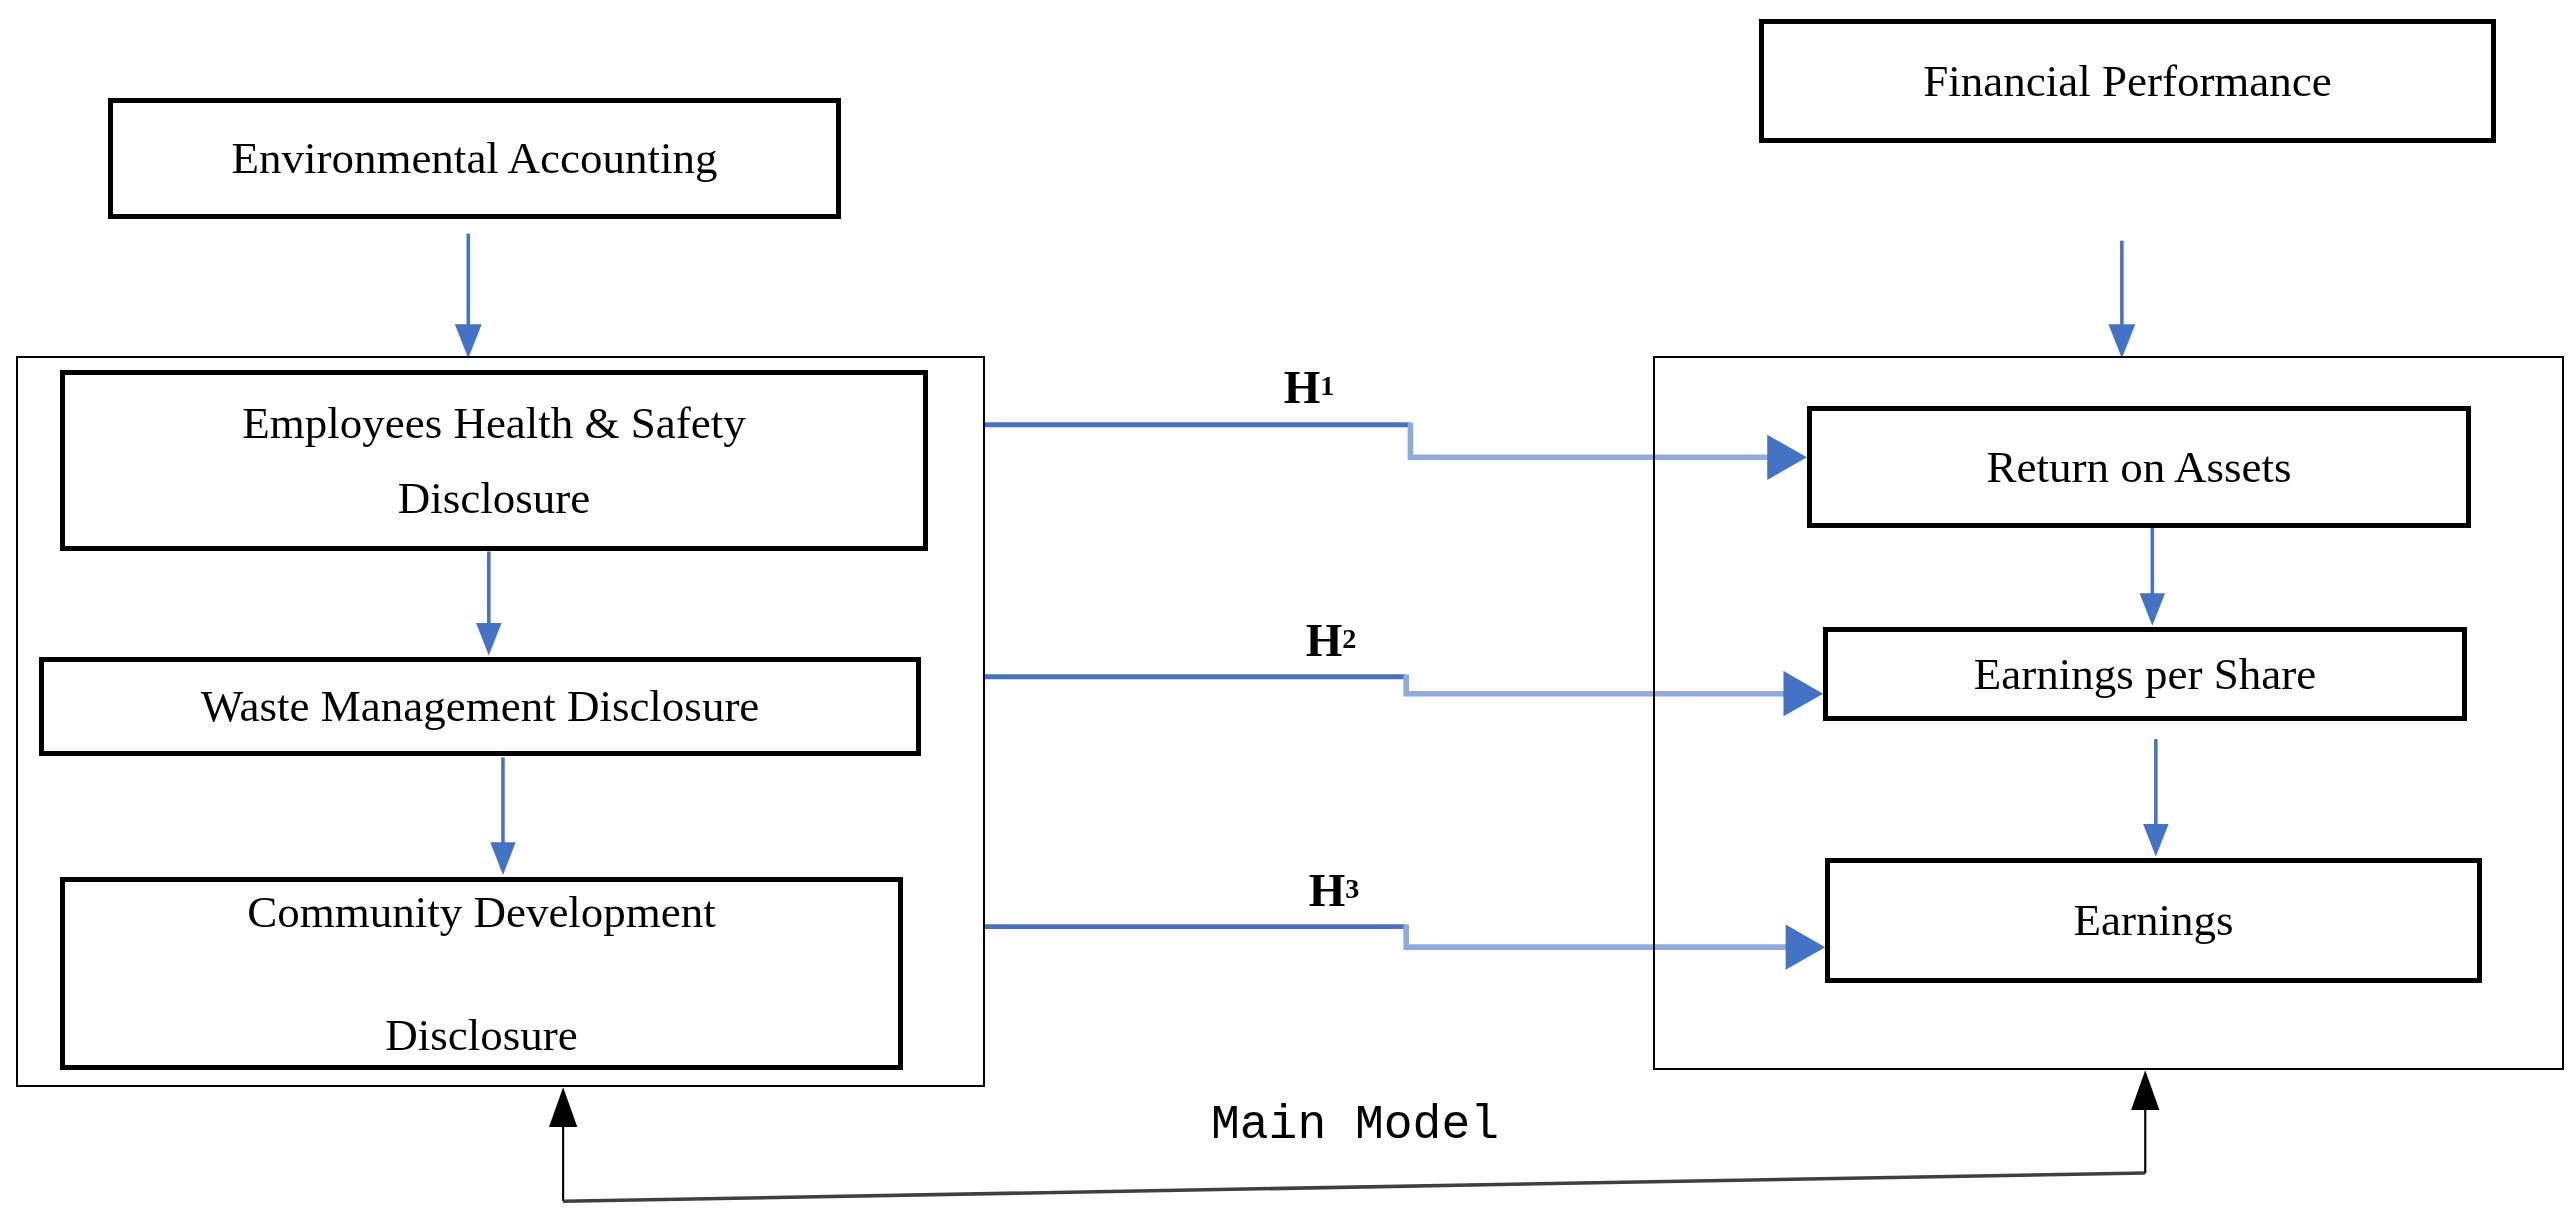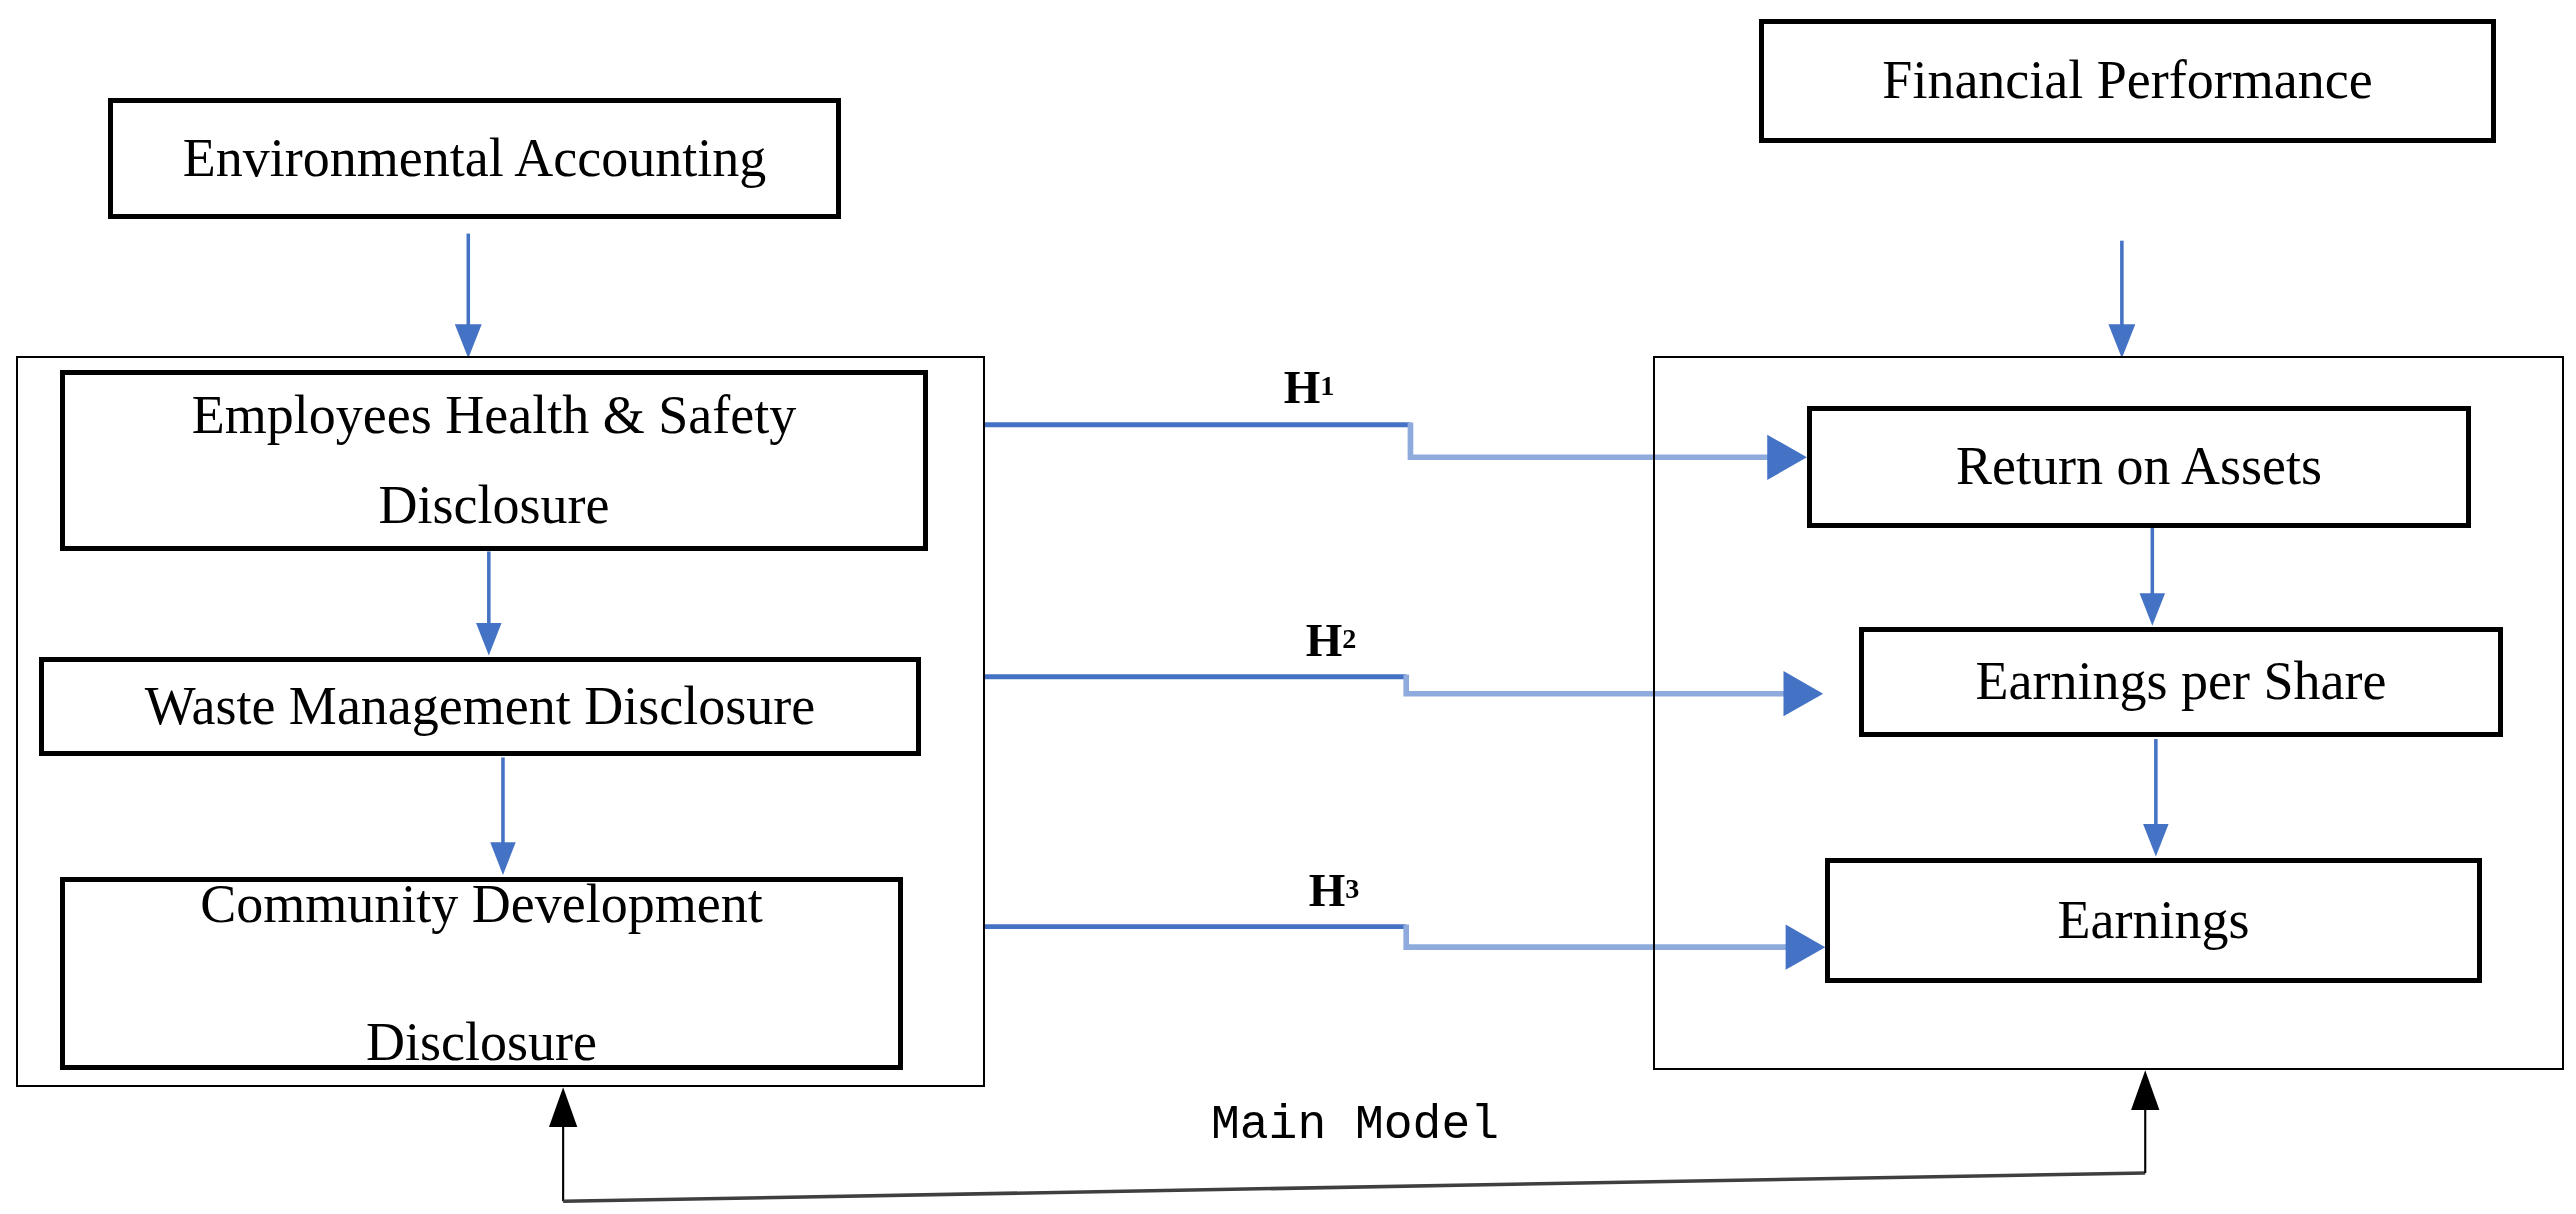--- a/index.html
+++ b/index.html
@@ -20,21 +20,21 @@
   }
   .box {
     position: absolute;
     background: #ffffff;
     border: 5.7px solid var(--line-black, #000);
     display: flex;
     flex-direction: column;
     align-items: center;
     justify-content: center;
     text-align: center;
-    font-size: 54px;
+    font-size: 45px;
     line-height: 1.65;
   }
   .container-box {
     position: absolute;
     background: transparent;
     border: 2.8px solid var(--line-black, #000);
   }
   .h-label {
     position: absolute;
     display: flex;
@@ -146,21 +146,21 @@
   <div class="box" style="left:1759px; top:19px; width:737px; height:124px;">
     <span>Financial Performance</span>
   </div>
 
   <div class="container-box" style="left:1653px; top:356px; width:911px; height:714px;"></div>
 
   <div class="box" style="left:1807px; top:385px; width:664px; height:122px;margin-top:21px;">
     <span>Return on Assets</span>
   </div>
 
-  <div class="box" style="left:1823px; top:627px; width:644px; height:110px;margin-left:36px;">
+  <div class="box" style="left:1823px; top:627px; width:644px; height:94px;">
     <span>Earnings per Share</span>
   </div>
 
   <div class="box" style="left:1825px; top:858px; width:657px; height:125px;">
     <span>Earnings</span>
   </div>
 
   <div class="h-label" style="left:1231px; top:353px; width:156px; height:67px;">
     <span>H</span>
       <sub>1</sub>

